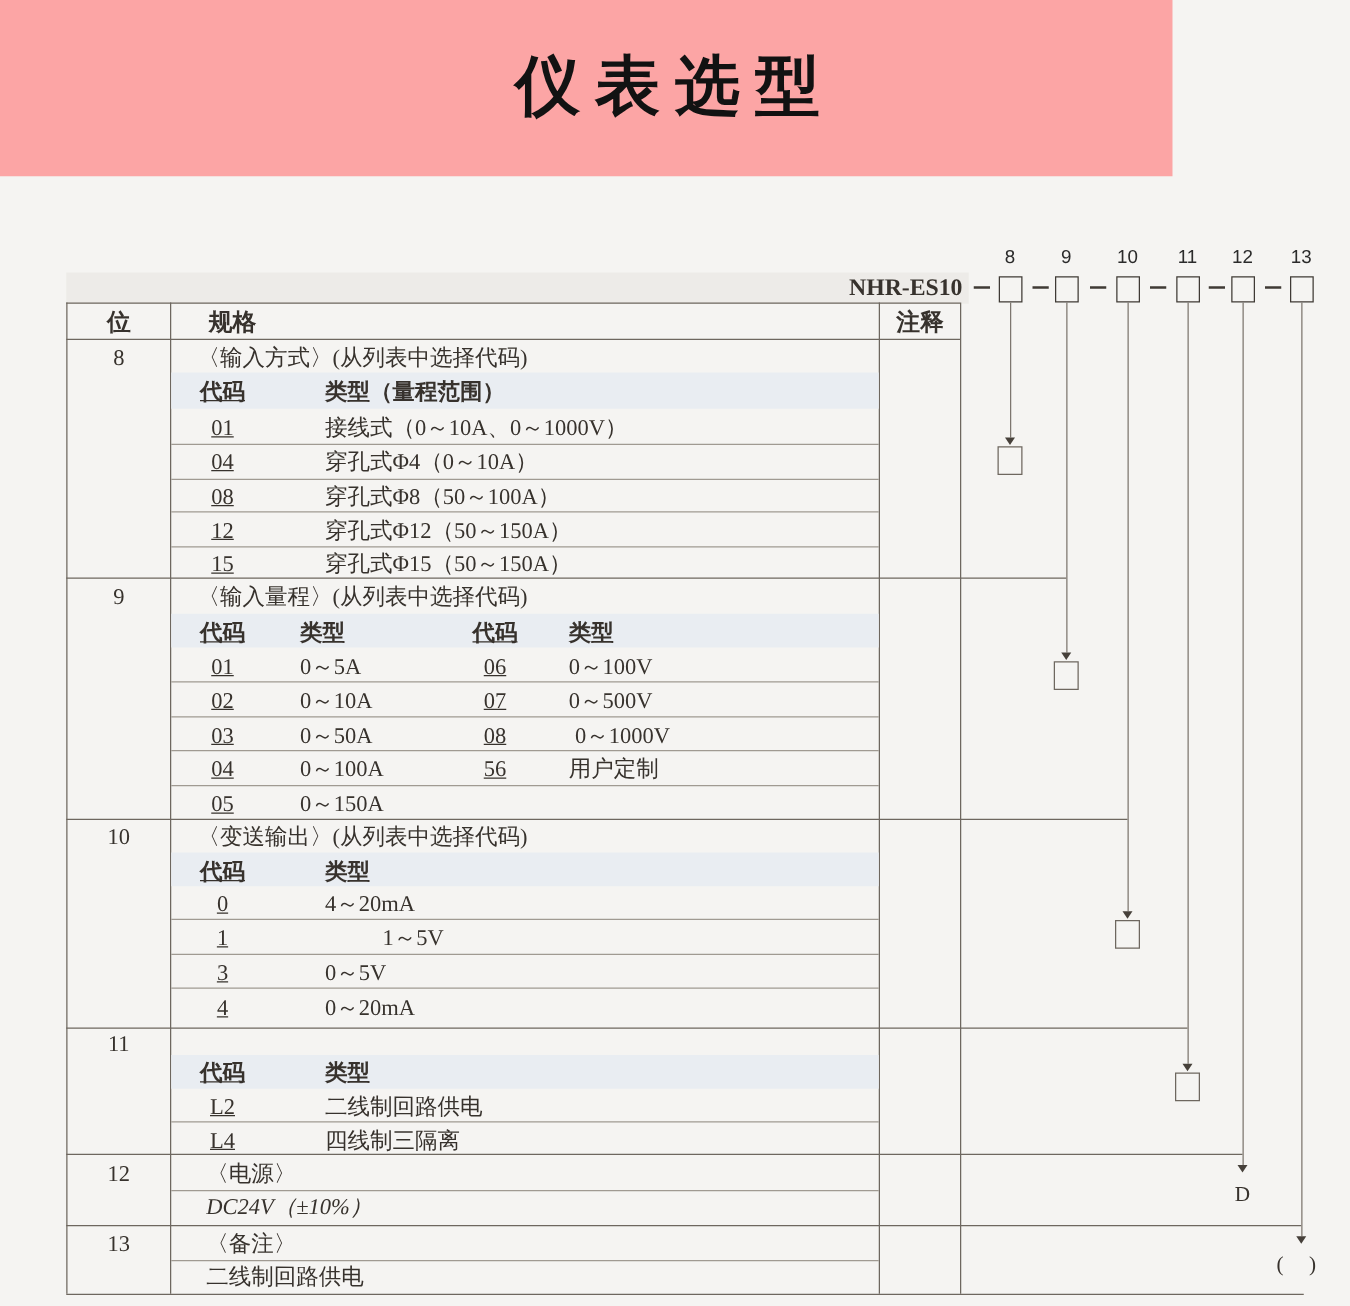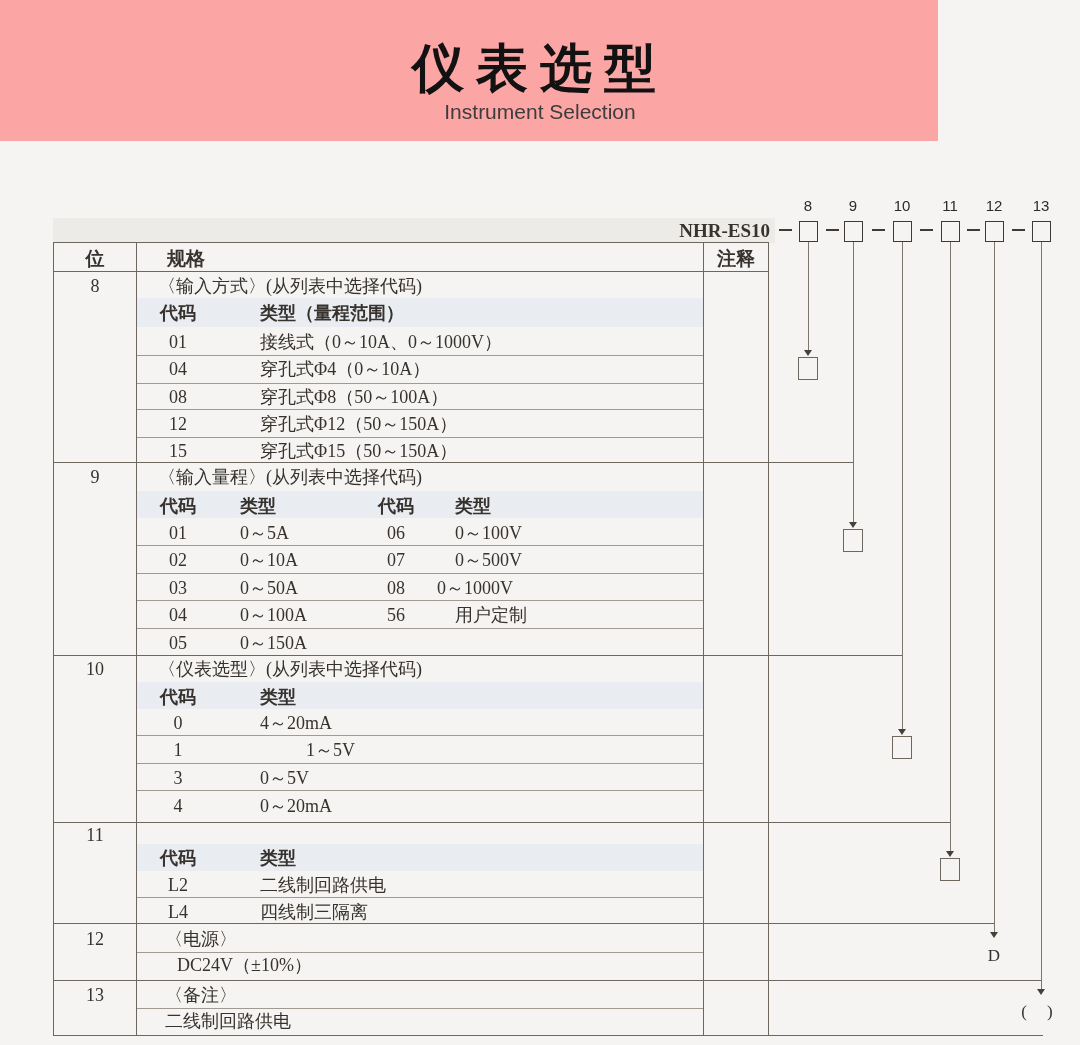--- a/index.html
+++ b/index.html
@@ -8,42 +8,41 @@
   .banner{position:absolute;left:0;top:0;width:938px;height:141px;background:#fca5a5;}
   .banner-title{position:absolute;left:0;top:34px;width:1080px;text-align:center;
         font-family:"Liberation Sans","DejaVu Sans",sans-serif;font-weight:bold;
         font-size:52px;letter-spacing:12px;color:#121212;}
   .banner-sub{position:absolute;left:0;top:100px;width:1080px;text-align:center;
         font-family:"Liberation Sans","DejaVu Sans",sans-serif;font-size:21px;color:#3c3c3c;}
   .titleband{position:absolute;left:53px;top:218px;width:722px;height:25px;background:#edebe8;}
   .t{position:absolute;white-space:nowrap;font-size:18px;line-height:1;color:#37322d;}
   .b{font-weight:bold;}
   .pos{left:54px;width:82px;text-align:center;}
-  .codec{width:56px;text-align:center;}
+  .codec{width:56px;text-align:center;text-decoration:underline;}
   .hl{position:absolute;height:1px;background:#6e675f;}
   .vl{position:absolute;width:1px;background:#6e675f;top:242px;height:793px;}
   .sl{position:absolute;height:1px;background:#a09a92;left:137px;width:566px;}
   .band{position:absolute;left:137px;width:566px;background:#e9edf2;}
   .dl{position:absolute;width:1px;background:#7d766f;top:242px;}
   .arrow{position:absolute;width:0;height:0;border-left:4px solid transparent;
          border-right:4px solid transparent;border-top:6px solid #46403a;}
   .dbox{position:absolute;width:20px;height:23px;border:1px solid #6e675f;box-sizing:border-box;}
   .hbox{position:absolute;width:19px;height:21px;border:1.5px solid #3f3a35;box-sizing:border-box;top:221px;}
   .dash{position:absolute;width:13px;height:2px;background:#3f3a35;top:229px;}
   .num{position:absolute;top:198px;width:30px;text-align:center;
        font-family:"Liberation Sans","DejaVu Sans",sans-serif;font-size:15px;color:#2b2b2b;line-height:1;}
 </style>
 </head>
 <body>
 
 <div class="page">
 
   <div class="banner">
     <div class="banner-title">仪表选型</div>
-    <div class="banner-sub">Instrument Selection</div>
   </div>
 
   <div class="titleband"></div>
   <div class="t b" style="left:646px;top:221px;width:124px;text-align:right;font-size:19px;">NHR-ES10</div>
 
   <div class="num" style="left:793px;">8</div>
   <div class="num" style="left:838px;">9</div>
   <div class="num" style="left:887px;">10</div>
   <div class="num" style="left:935px;">11</div>
   <div class="num" style="left:979px;">12</div>
@@ -124,30 +123,30 @@
   <div class="t" style="left:240px;top:524px;">0～5A</div>
   <div class="t codec" style="left:368px;top:524px;">06</div>
   <div class="t" style="left:455px;top:524px;">0～100V</div>
   <div class="t codec" style="left:150px;top:551px;">02</div>
   <div class="t" style="left:240px;top:551px;">0～10A</div>
   <div class="t codec" style="left:368px;top:551px;">07</div>
   <div class="t" style="left:455px;top:551px;">0～500V</div>
   <div class="t codec" style="left:150px;top:579px;">03</div>
   <div class="t" style="left:240px;top:579px;">0～50A</div>
   <div class="t codec" style="left:368px;top:579px;">08</div>
-  <div class="t" style="left:437px;top:579px;">0～1000V</div>
+  <div class="t" style="left:460px;top:579px;">0～1000V</div>
   <div class="t codec" style="left:150px;top:606px;">04</div>
   <div class="t" style="left:240px;top:606px;">0～100A</div>
   <div class="t codec" style="left:368px;top:606px;">56</div>
   <div class="t" style="left:455px;top:606px;">用户定制</div>
   <div class="t codec" style="left:150px;top:634px;">05</div>
   <div class="t" style="left:240px;top:634px;">0～150A</div>
 
   <div class="t pos" style="top:660px;">10</div>
-  <div class="t" style="left:158px;top:660px;">〈仪表选型〉(从列表中选择代码)</div>
+  <div class="t" style="left:158px;top:660px;">〈变送输出〉(从列表中选择代码)</div>
   <div class="t b codec" style="left:150px;top:688px;">代码</div>
   <div class="t b" style="left:260px;top:688px;">类型</div>
   <div class="t codec" style="left:150px;top:714px;">0</div>
   <div class="t" style="left:260px;top:714px;">4～20mA</div>
   <div class="t codec" style="left:150px;top:741px;">1</div>
   <div class="t" style="left:260px;top:741px;margin-left:46px;">1～5V</div>
   <div class="t codec" style="left:150px;top:769px;">3</div>
   <div class="t" style="left:260px;top:769px;">0～5V</div>
   <div class="t codec" style="left:150px;top:797px;">4</div>
   <div class="t" style="left:260px;top:797px;">0～20mA</div>
@@ -155,21 +154,21 @@
   <div class="t pos" style="top:826px;">11</div>
   <div class="t b codec" style="left:150px;top:849px;">代码</div>
   <div class="t b" style="left:260px;top:849px;">类型</div>
   <div class="t codec" style="left:150px;top:876px;">L2</div>
   <div class="t" style="left:260px;top:876px;">二线制回路供电</div>
   <div class="t codec" style="left:150px;top:903px;">L4</div>
   <div class="t" style="left:260px;top:903px;">四线制三隔离</div>
 
   <div class="t pos" style="top:930px;">12</div>
   <div class="t" style="left:165px;top:930px;">〈电源〉</div>
-  <div class="t" style="left:177px;top:956px;">DC24V（±10%）</div>
+  <div class="t" style="left:165px;top:956px;font-style:italic;">DC24V（±10%）</div>
 
   <div class="t pos" style="top:986px;">13</div>
   <div class="t" style="left:165px;top:986px;">〈备注〉</div>
   <div class="t" style="left:165px;top:1012px;">二线制回路供电</div>
 
   <div class="dl" style="left:808px;height:108px;"></div>
   <div class="arrow" style="left:804px;top:350px;"></div>
   <div class="dbox" style="left:798px;top:357px;"></div>
 
   <div class="dl" style="left:853px;height:280px;"></div>

